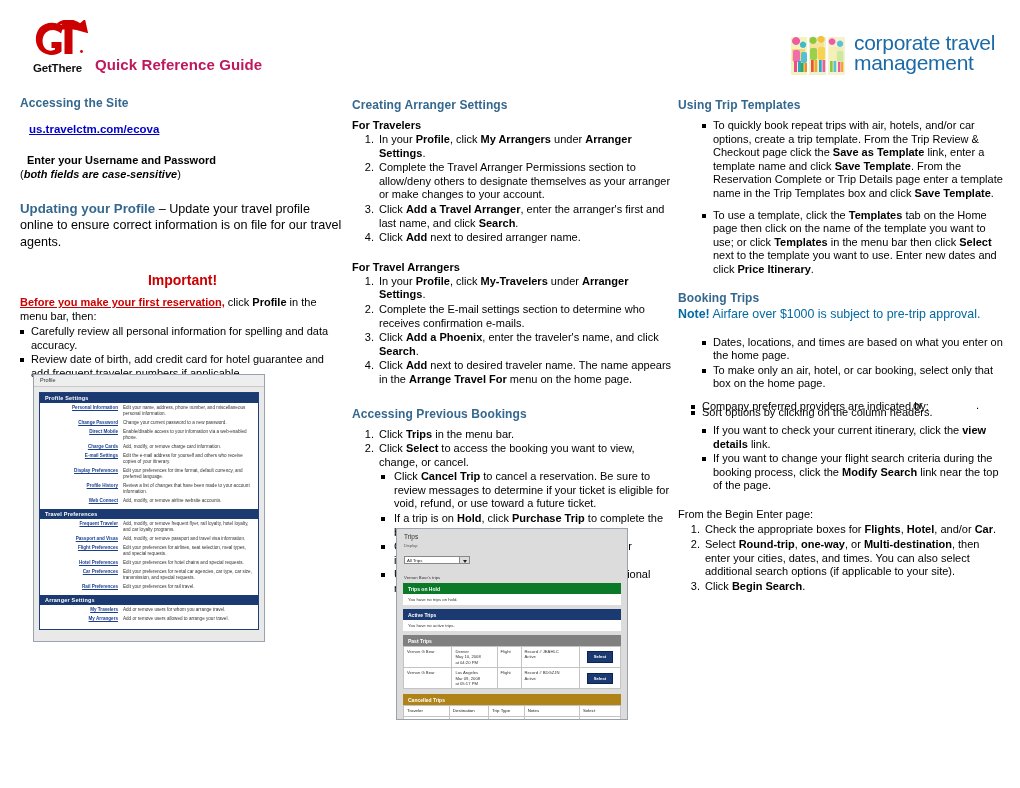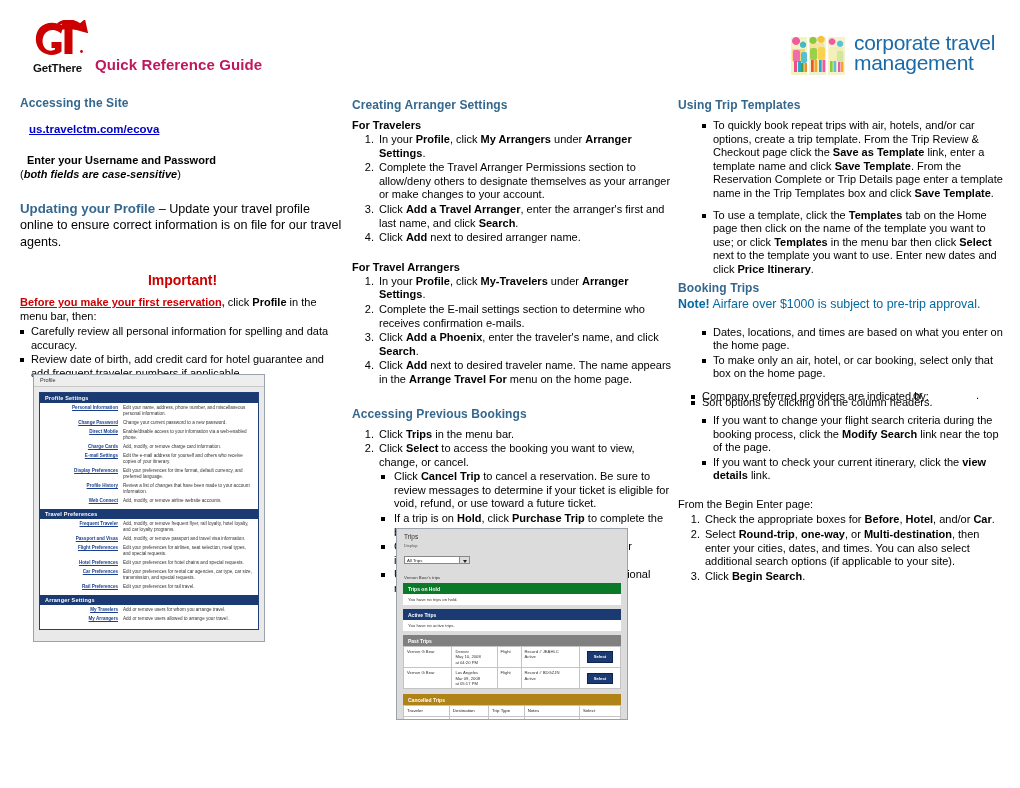--- a/index.html
+++ b/index.html
@@ -436,21 +436,21 @@
   </div>
 
   <div class="col col-right">
     <h2 class="sec" style="margin-top:2px;">Using Trip Templates</h2>
 
     <ul class="sq indent" style="margin-top:7px;">
       <li> To quickly book repeat trips with air, hotels, and/or car options, create a trip template.  From the Trip Review &amp; Checkout page click the <b>Save as Template</b> link, enter a template name and click <b>Save Template</b>.  From the Reservation Complete or Trip Details page enter a template name in the Trip Templates box and click <b>Save Template</b>.</li>
       <li style="margin-top:8px;"> To use a template, click the <b>Templates</b> tab on the Home page then click on the name of the template you want to use; or click <b>Templates</b> in the menu bar then click <b>Select</b> next to the template you want to use.  Enter new dates and click <b>Price Itinerary</b>.</li>
     </ul>
 
-    <h2 class="sec tight" style="margin-top:4px;">Booking Trips</h2>
+    <h2 class="sec tight" style="margin-top:14px;">Booking Trips</h2>
     <div class="note-red">
       <b>Note!</b><span> Airfare over $1000 is subject to pre-trip approval.</span>
     </div>
 
     <ul class="sq indent" style="margin-top:14px;">
       <li>Dates, locations, and times are based on what you enter on the home page.</li>
       <li>To make only an air, hotel, or car booking, select only that box on the home page.</li>
     </ul>
 
     <div style="height:9px;"></div>
@@ -461,26 +461,26 @@
       </div>
       <div class="ln ln1">
         <span class="bul"></span>
         <span class="tx">Company preferred providers are indicated by:</span>
         <span class="pref-or">or</span>
         <span class="pref-dot">.</span>
       </div>
     </div>
 
     <ul class="sq indent" style="margin-top:7px;">
+      <li>If you want to check your current itinerary, click the <b>view details</b> link.</li>
       <li>If you want to change your flight search criteria during the booking process, click the <b>Modify Search</b> link near the top of the page.</li>
-      <li>If you want to check your current itinerary, click the <b>view details</b> link.</li>
     </ul>
 
     <div style="height:14px;"></div>
     <div class="body-txt">From the Begin Enter page:</div>
     <ol class="nums">
-      <li>Check the appropriate boxes for <b>Before</b>, <b>Hotel</b>, and/or <b>Car</b>.</li>
+      <li>Check the appropriate boxes for <b>Flights</b>, <b>Hotel</b>, and/or <b>Car</b>.</li>
       <li>Select <b>Round-trip</b>, <b>one-way</b>, or <b>Multi-destination</b>, then enter your cities, dates, and times.  You can also select additional search options (if applicable to your site).</li>
       <li>Click <b>Begin Search</b>.</li>
     </ol>
   </div>
 
 </div>
 
 </body></html>

